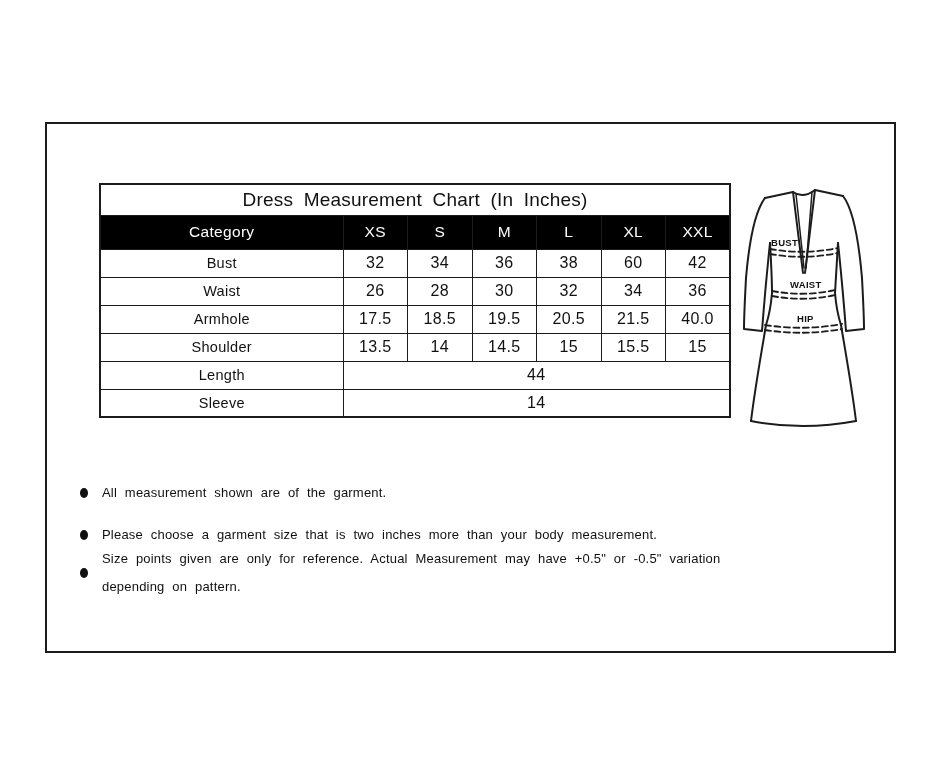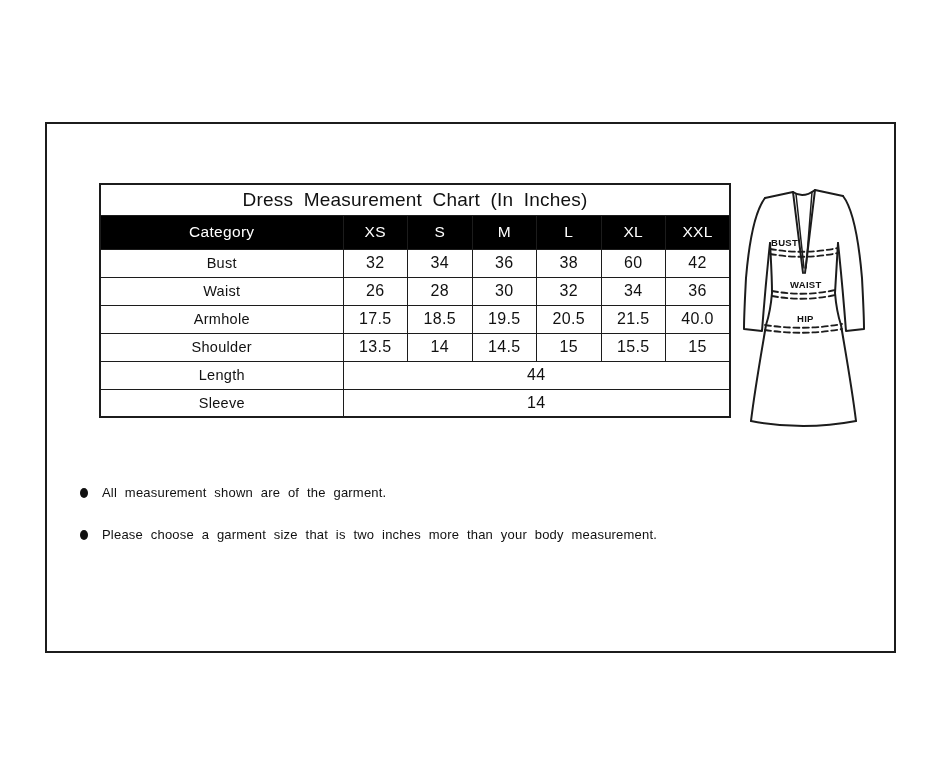--- a/index.html
+++ b/index.html
@@ -213,15 +213,19 @@
     </svg>
 
     <div class="note note-2">
       <span class="dot"></span>
       <p>Please choose a garment size that is two inches more than your body measurement.</p>
     </div>
     <div class="note note-1">
       <span class="dot"></span>
       <p>All measurement shown are of the garment.</p>
     </div>
+    <div class="note note-3">
+      <span class="dot"></span>
+      <p>Size points given are only for reference. Actual Measurement may have +0.5" or -0.5" variation depending on pattern.</p>
+    </div>
 
   </div>
 </div>
 
 </body></html>

